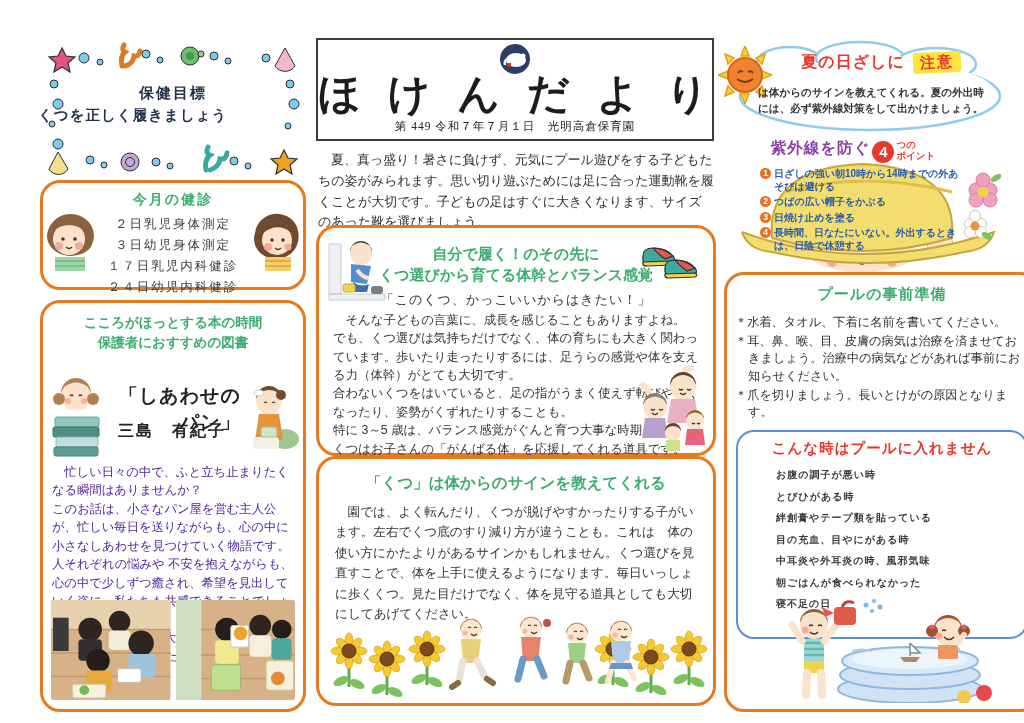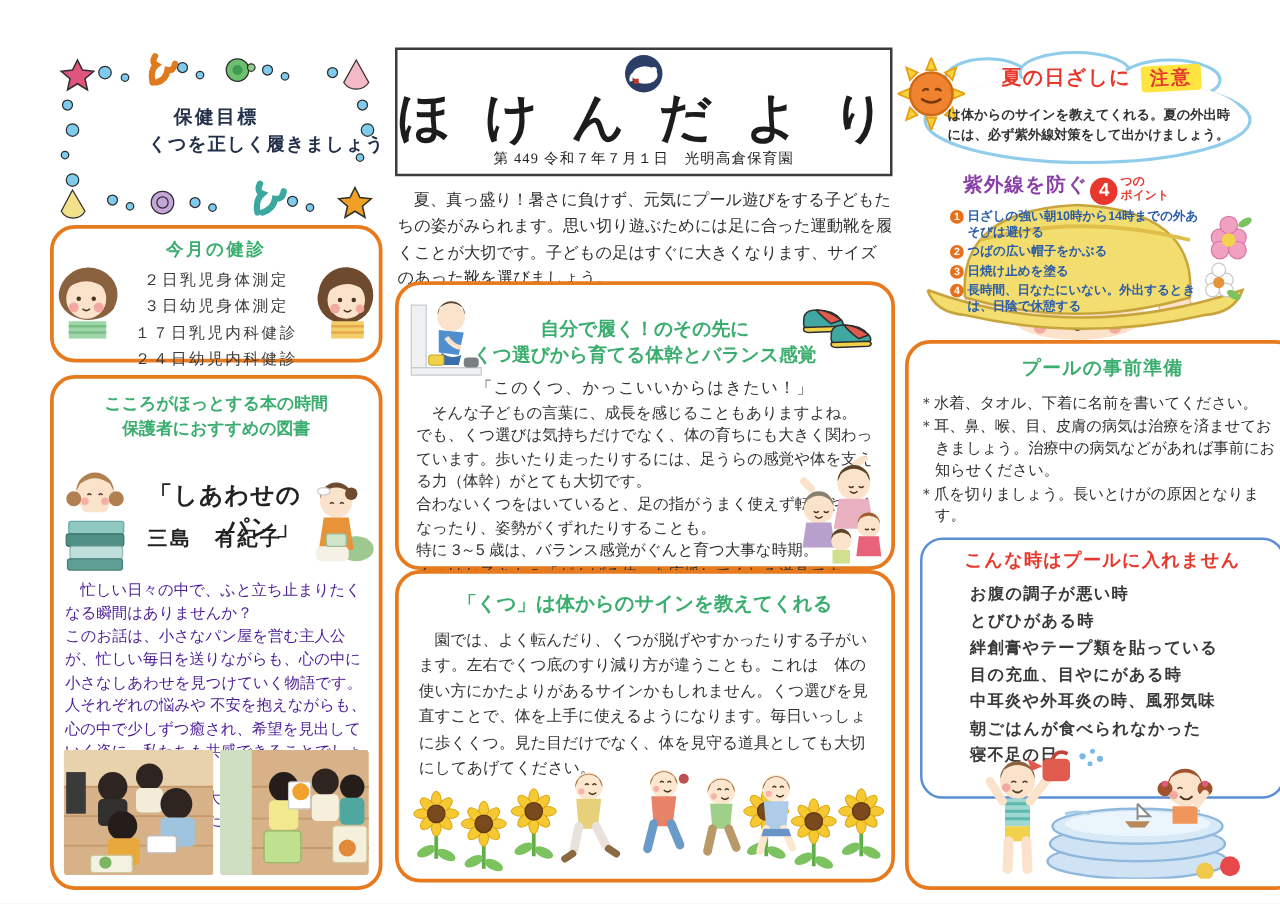--- a/index.html
+++ b/index.html
@@ -6,21 +6,21 @@
   .page{position:relative;width:1024px;height:723px;background:#ffffff;margin:0 auto;
         font-family:"Liberation Sans","DejaVu Sans",sans-serif;color:#333;overflow:hidden;}
   .pre{white-space:pre-line;}
   
   .obox{position:absolute;border:3.5px solid #e87a1e;border-radius:20px;background:#fff;box-sizing:border-box;}
   .gtitle{color:#3bae6f;font-weight:bold;text-align:center;margin:0;}
   
   .deco-box{position:absolute;left:38px;top:40px;width:270px;height:136px;}
   .deco-box svg{position:absolute;left:0;top:0;}
   .goal-title{position:absolute;left:0;right:0;top:44px;text-align:center;font-size:15px;font-weight:bold;color:#22304a;letter-spacing:2px;}
-  .goal-sub{position:absolute;left:0;right:0;top:66px;text-align:right;font-size:14.5px;font-weight:bold;color:#22304a;letter-spacing:1px;}
+  .goal-sub{position:absolute;left:0;right:0;top:66px;text-align:left;font-size:14.5px;font-weight:bold;color:#22304a;letter-spacing:1px;}
   .checkup{left:40px;top:180px;width:266px;height:110px;padding-top:8px;}
   .checkup .gtitle{font-size:14px;letter-spacing:2px;}
   .checkup ul{list-style:none;margin:5px 0 0;padding:0;text-align:center;}
   .checkup li{font-size:12.5px;letter-spacing:2px;line-height:21px;color:#3a3a3a;}
   .face-l{position:absolute;left:2px;top:26px;}
   .face-r{position:absolute;right:2px;top:26px;}
   .book{left:40px;top:300px;width:266px;height:412px;padding-top:10px;}
   .book .gtitle{font-size:13.5px;line-height:20px;}
   .book-mid{position:relative;height:104px;margin-top:4px;}
   .book-girl-l{position:absolute;left:4px;top:8px;}
@@ -31,21 +31,21 @@
   .photos{position:absolute;left:8px;right:8px;bottom:8px;display:flex;gap:5px;justify-content:center;}
   .photos svg{border-radius:4px;}
   
   .masthead{position:absolute;left:316px;top:38px;width:398px;height:103px;border:2px solid #3c3c3c;box-sizing:border-box;background:#fff;}
   .mast-logo{position:absolute;left:50%;top:3px;transform:translateX(-50%);}
   .mast-title{position:absolute;left:0;right:0;top:26px;margin:0;text-align:center;
      font-family:"DejaVu Serif","Liberation Serif",serif;font-size:42px;font-weight:bold;color:#1c1c1c;letter-spacing:6px;white-space:nowrap;}
   .mast-issue{position:absolute;left:0;right:0;bottom:5px;text-align:center;font-size:11.5px;color:#222;
      font-family:"Liberation Serif","DejaVu Serif",serif;letter-spacing:1px;}
   .intro{position:absolute;left:318px;top:150px;width:396px;font-size:13px;line-height:1.6;margin:0;color:#2f2f2f;}
-  .shoe1{left:316px;top:225px;width:400px;height:231px;padding-top:25px;}
+  .shoe1{left:316px;top:225px;width:400px;height:231px;padding-top:15px;}
   .shoe1 .gtitle{font-size:15px;line-height:21px;}
   .boy-shoe{position:absolute;left:8px;top:8px;}
   .sneakers{position:absolute;right:8px;top:10px;}
   .quote{margin:6px 0 0;text-align:center;font-size:13px;color:#333;letter-spacing:1px;}
   .shoe1-body{font-size:12.4px;line-height:1.48;margin:2px 14px 0;color:#333;}
   .family{position:absolute;right:2px;bottom:2px;}
   .shoe2{left:316px;top:456px;width:400px;height:250px;padding-top:14px;}
   .shoe2 .gtitle{font-size:15.5px;}
   .shoe2-body{font-size:12.6px;line-height:1.62;margin:8px 16px 0;color:#333;}
   .bottom-row{position:absolute;left:6px;right:6px;bottom:4px;height:96px;}
@@ -69,21 +69,21 @@
   .uv li{font-size:10px;font-weight:bold;color:#2a5caa;line-height:12.5px;margin-bottom:3px;position:relative;padding-left:14px;}
   .pt-num{position:absolute;left:0;top:0;width:11px;height:11px;line-height:11px;border-radius:50%;
           background:#e8701a;color:#fff;font-size:8.5px;text-align:center;font-weight:bold;}
   .pool{left:724px;top:272px;width:316px;height:440px;padding-top:10px;}
   .pool .gtitle{font-size:15px;letter-spacing:1px;}
   .prep{list-style:none;margin:10px 8px 0;padding:0;}
   .prep li{font-size:12.2px;line-height:1.45;color:#2f2f2f;padding-left:13px;text-indent:-13px;margin-bottom:1px;}
   .warn-box{position:relative;margin:8px 9px 0;border:2.5px solid #5b8fd4;border-radius:18px;padding:7px 6px 22px;}
   .warn-title{margin:0;text-align:center;color:#e8382d;font-size:14.5px;font-weight:bold;letter-spacing:1px;}
   .warn-box ul{list-style:none;margin:6px 0 0;padding:0 0 0 32px;}
-  .warn-box li{font-size:13px;font-weight:bold;color:#3a3a3a;line-height:21.5px;letter-spacing:1px;}
+  .warn-box li{font-size:10px;font-weight:bold;color:#3a3a3a;line-height:21.5px;letter-spacing:1px;}
   .pool-scene{position:absolute;left:50%;bottom:6px;transform:translateX(-50%);}
 </style>
 </head>
 <body>
 
 <div class="page">
 
   <section class="deco-box">
     <svg width="270" height="136" viewBox="0 0 270 136">
       <g fill="#7ecbee" stroke="#2e2e2e" stroke-width="1">

